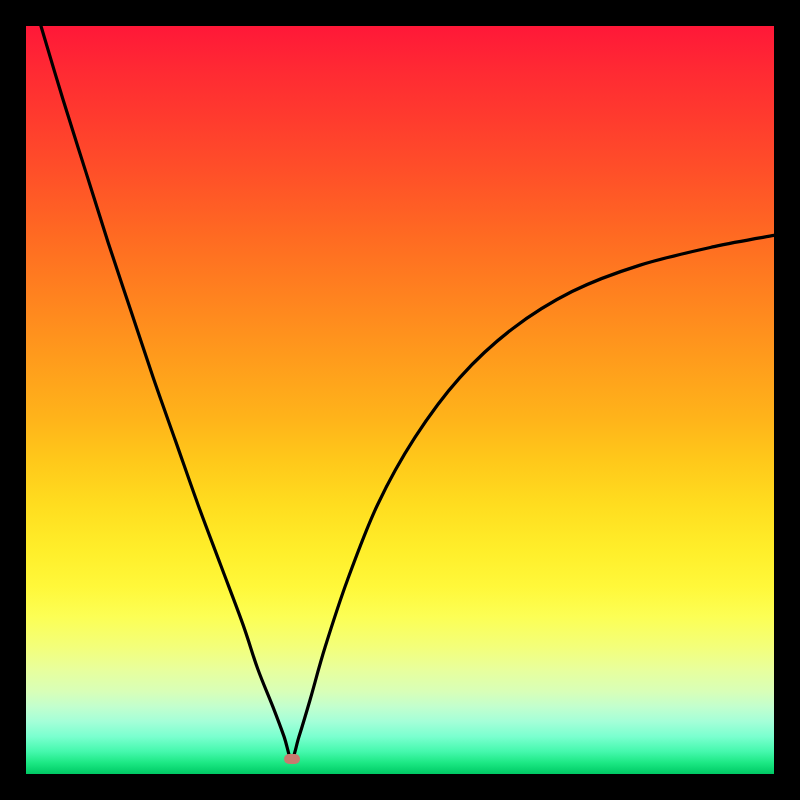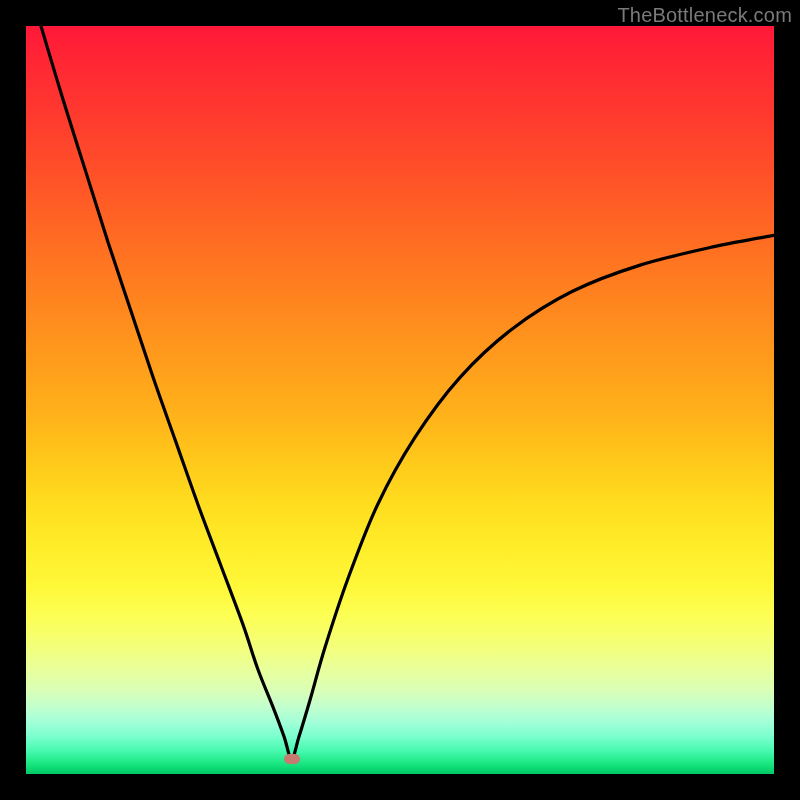--- a/index.html
+++ b/index.html
@@ -81,14 +81,13 @@
 <div class="frame">
   <div class="plot-area">
 
     <svg class="curve" viewBox="0 0 748 748" preserveAspectRatio="none">
       <path id="curve-path" fill="none" stroke="#000" stroke-width="3.2" stroke-linejoin="round" stroke-linecap="round" d="M 14.96 0.00 C 18.70 12.47, 29.92 50.49, 37.40 74.80 C 44.88 99.11, 52.36 122.17, 59.84 145.86 C 67.32 169.55, 74.80 193.86, 82.28 216.92 C 89.76 239.98, 97.24 261.80, 104.72 284.24 C 112.20 306.68, 119.68 329.74, 127.16 351.56 C 134.64 373.38, 142.12 393.95, 149.60 415.14 C 157.08 436.33, 164.56 458.15, 172.04 478.72 C 179.52 499.29, 187.00 518.61, 194.48 538.56 C 201.96 558.51, 210.69 580.95, 216.92 598.40 C 223.15 615.85, 226.89 629.57, 231.88 643.28 C 236.87 656.99, 242.48 669.46, 246.84 680.68 C 251.20 691.90, 254.94 701.87, 258.06 710.60 C 261.18 719.33, 263.05 733.04, 265.54 733.04 C 268.03 733.04, 269.90 720.57, 273.02 710.60 C 276.14 700.63, 279.88 688.16, 284.24 673.20 C 288.60 658.24, 292.97 640.79, 299.20 620.84 C 305.43 600.89, 312.91 577.21, 321.64 553.52 C 330.37 529.83, 340.34 502.41, 351.56 478.72 C 362.78 455.03, 375.25 432.59, 388.96 411.40 C 402.67 390.21, 417.63 369.64, 433.84 351.56 C 450.05 333.48, 467.50 317.28, 486.20 302.94 C 504.90 288.60, 524.85 276.14, 546.04 265.54 C 567.23 254.94, 589.67 246.84, 613.36 239.36 C 637.05 231.88, 665.72 225.65, 688.16 220.66 C 710.60 215.67, 738.03 211.31, 748.00 209.44"></path>
     </svg>
 
     <div id="marker" class="marker" style="left: 257.54px; top: 728.04px;"></div>
 
   </div>
-  <div class="watermark">TheBottleneck.com</div>
 </div>
 
 </body></html>

